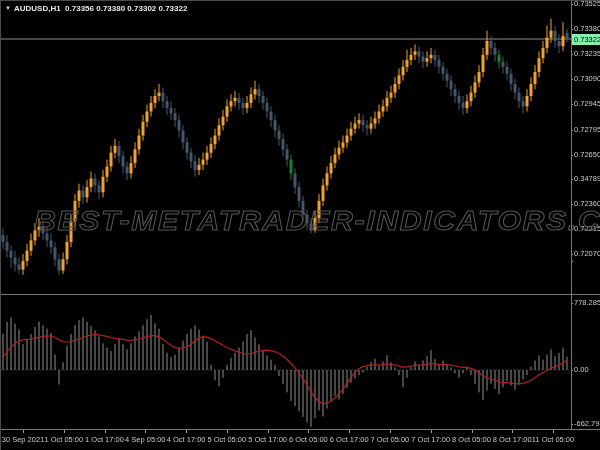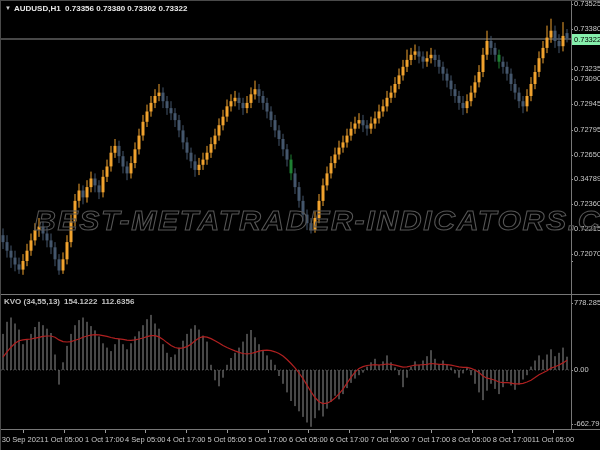--- a/index.html
+++ b/index.html
@@ -472,28 +472,25 @@
       </g>
       <polyline points="2,62.1 6,56.9 10,52.2 14,48.3 18,45.7 22,44.9 26,44.4 30,44.0 34,43.2 38,42.3 42,41.4 46,41.0 50,41.0 54,42.3 58,44.9 62,46.6 66,47.0 70,46.6 74,45.3 78,44.0 82,42.3 86,41.0 90,40.1 94,39.7 98,39.9 102,40.6 106,41.4 110,42.5 114,43.3 118,43.8 122,44.4 126,45.1 130,45.3 134,44.9 138,44.0 142,43.0 146,41.6 150,40.6 154,40.6 158,41.9 162,44.4 166,47.6 170,50.5 174,52.5 178,53.3 182,52.8 186,51.6 190,49.2 194,45.7 198,43.0 202,41.6 206,42.1 210,43.6 214,45.7 218,48.1 222,50.5 226,52.5 230,54.2 234,55.9 238,57.4 242,58.5 246,58.8 250,58.5 254,57.4 258,56.2 262,55.4 266,55.2 270,55.7 274,56.8 278,58.5 282,61.1 286,64.5 290,68.5 294,72.8 298,78.0 302,83.6 306,90.1 310,96.7 314,102.5 318,106.7 322,108.6 326,108.2 330,106.2 334,103.0 338,98.9 342,94.1 346,88.1 350,82.3 354,77.1 358,73.4 362,71.6 366,70.5 370,70.0 374,69.7 378,70.0 382,69.7 386,69.0 390,69.3 394,70.2 398,71.1 402,72.2 406,71.9 410,71.0 414,70.2 418,70.0 422,69.7 426,69.3 430,68.5 434,68.8 438,69.3 442,69.3 446,69.7 450,70.2 454,71.0 458,71.9 462,72.4 466,72.4 470,73.3 474,75.0 478,77.6 482,81.0 486,83.2 490,84.0 494,85.3 498,87.0 502,87.6 506,87.6 510,88.1 514,88.9 518,88.9 522,88.3 526,87.0 530,85.2 534,82.6 538,79.7 542,77.8 546,75.7 550,73.1 554,71.7 558,70.0 562,67.9 566,65.3" fill="none" stroke="#B02020" stroke-width="1.2"></polyline>
     </svg>
 
   <div id="watermark">BEST-METATRADER-INDICATORS.COM</div>
 
   <div id="title">
     <span class="tri">▼</span><span>AUDUSD,H1</span>&nbsp;&nbsp;<span>0.73356 0.73380 0.73302 0.73322</span>
   </div>
 
-  <div id="kvo-label">
-    <span>KVO (34,55,13)</span><span>154.1222</span><span>112.6356</span>
-  </div>
 
   <div id="price-axis" class="axis-col">
       <div class="ptick" style="top: -0.9px;">0.73525</div>
       <div class="ptick" style="top: 24px;">0.73380</div>
-      <div class="ptick" style="top: 48.9px; margin-top: 15px;">0.73235</div>
+      <div class="ptick" style="top: 48.9px;">0.73235</div>
       <div class="ptick" style="top: 73.8px;">0.73090</div>
       <div class="ptick" style="top: 98.8px;">0.72945</div>
       <div class="ptick" style="top: 124.5px;">0.72795</div>
       <div class="ptick" style="top: 149.5px;">0.72650</div>
       <div class="ptick" style="top: 174.4px;">0.34789</div>
       <div class="ptick" style="top: 199.3px;">0.72360</div>
       <div class="ptick" style="top: 224.2px;">0.72215</div>
       <div class="ptick" style="top: 249.1px;">0.72070</div>
       <div class="ptick" style="top: 256px; padding-left: 37px;">0.71925</div>
     </div>

